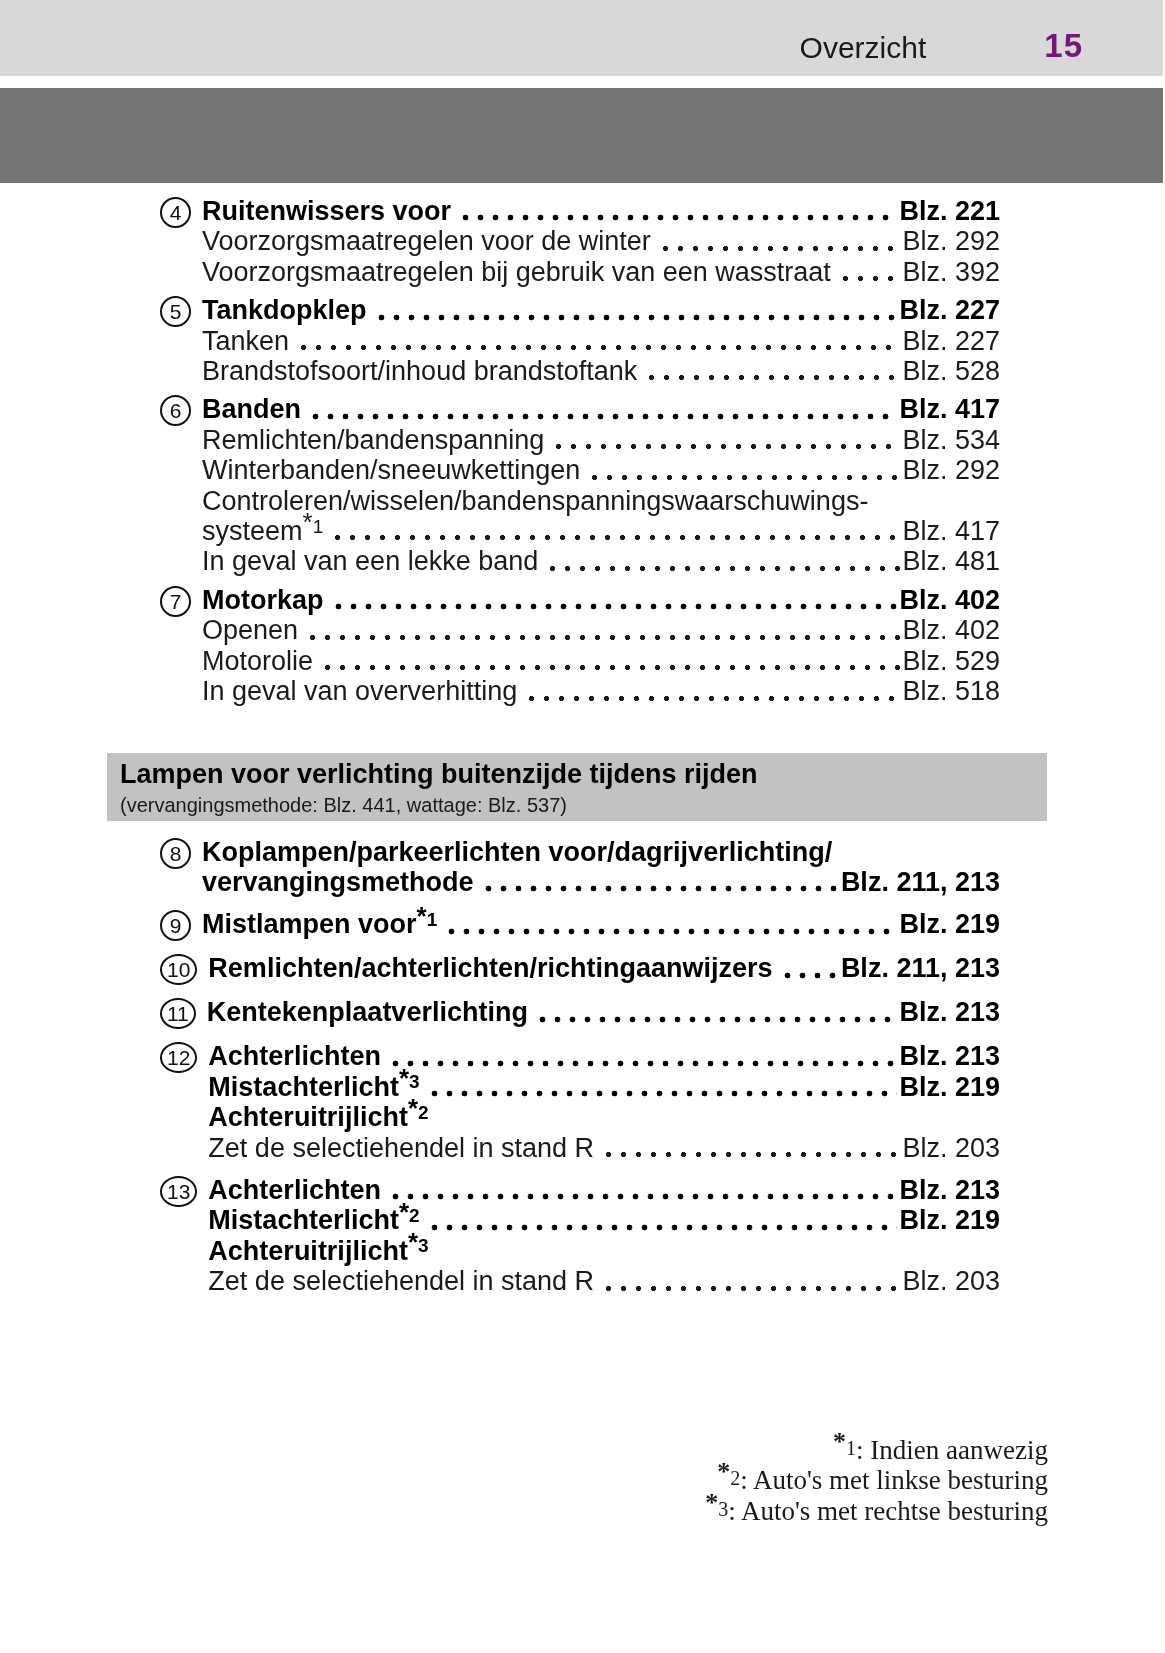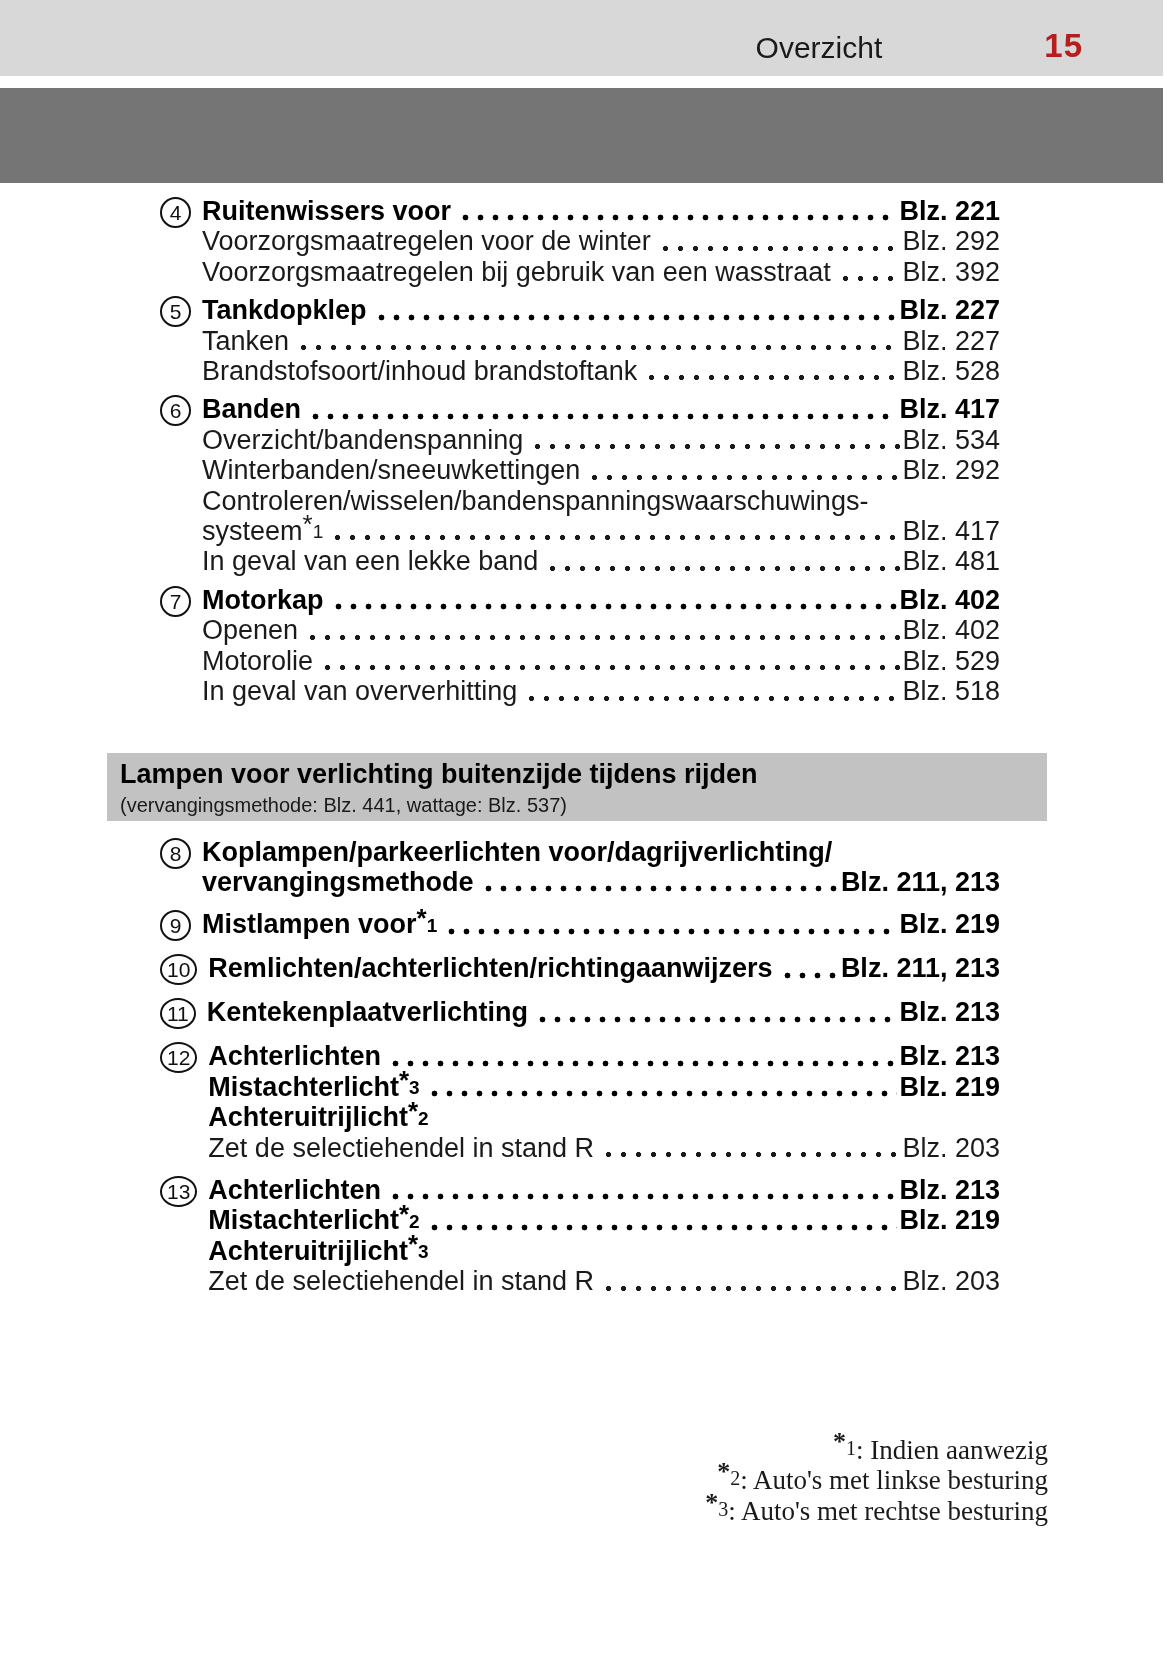--- a/index.html
+++ b/index.html
@@ -14,21 +14,21 @@
   .header-bar {
     position:absolute; top:0; left:0;
     width:1163px; height:76px;
     background:#d8d8d8;
     display:flex; align-items:flex-end; justify-content:flex-end;
     box-sizing:border-box;
     padding:0 80px 11px 12px;
     gap:118px;
   }
   .header-title { font-size:30px; color:#1a1a1a; }
-  .header-page  { font-size:33px; font-weight:700; color:#b91c1c; letter-spacing:1px;margin-left:44px; }
+  .header-page  { font-size:33px; font-weight:700; color:#701a75; letter-spacing:1px; }
   .hero-band {
     position:absolute; top:88px; left:0;
     width:1163px; height:95px;
     background:#757575;
   }
   .content {
     position:absolute; top:183px; left:160px;
     width:840px;
   }
   .item { display:flex; margin-top:8px; }
@@ -43,21 +43,21 @@
     display:flex; align-items:center; justify-content:center;
     font-size:21px; line-height:1;
     padding:0 5px;
     margin-top:1px;
     flex:0 0 auto;
     color:#111;
     background:#fff;
   }
   .rows { flex:1 1 auto; margin-left:11px; min-width:0; }
   .row {
-    display:flex; align-items:flex-end;
+    display:flex; align-items:center;
     font-size:27px; line-height:30.4px;
     white-space:nowrap;
   }
   .row.b { font-weight:700; color:#000; }
   .leader {
     flex:1 1 auto; min-width:12px;
     align-self:flex-end;
     height:7px;
     margin:0 2px 5px 7px;
     background-image:radial-gradient(circle, #1a1a1a 2.3px, transparent 2.9px);
@@ -145,21 +145,21 @@
         </div>
         <div class="item">
           <div class="badge">6</div>
           <div class="rows">
             <div class="row b">
               <span class="row-label">Banden</span>
               <span class="leader"></span>
               <span class="page-ref">Blz. 417</span>
             </div>
             <div class="row">
-              <span class="row-label">Overzicht/bandenspanning</span>
+              <span class="row-label">Remlichten/bandenspanning</span>
               <span class="leader"></span>
               <span class="page-ref">Blz. 534</span>
             </div>
             <div class="row">
               <span class="row-label">Winterbanden/sneeuwkettingen</span>
               <span class="leader"></span>
               <span class="page-ref">Blz. 292</span>
             </div>
             <div class="row">
               <span class="row-label">Controleren/wisselen/bandenspanningswaarschuwings-</span>

